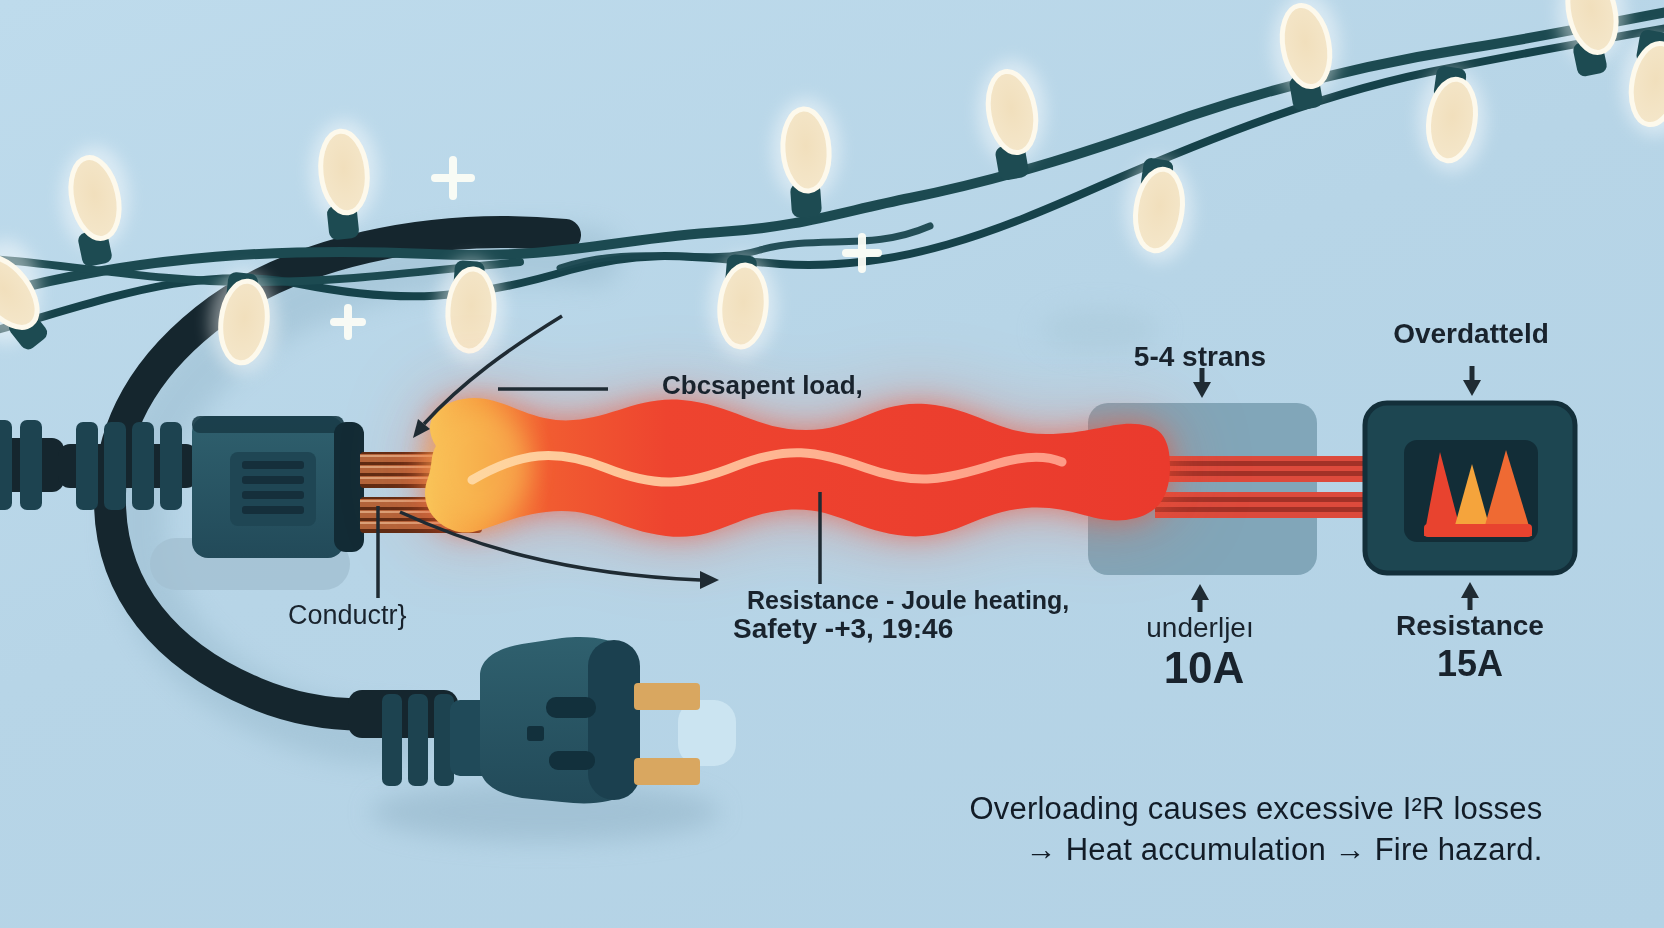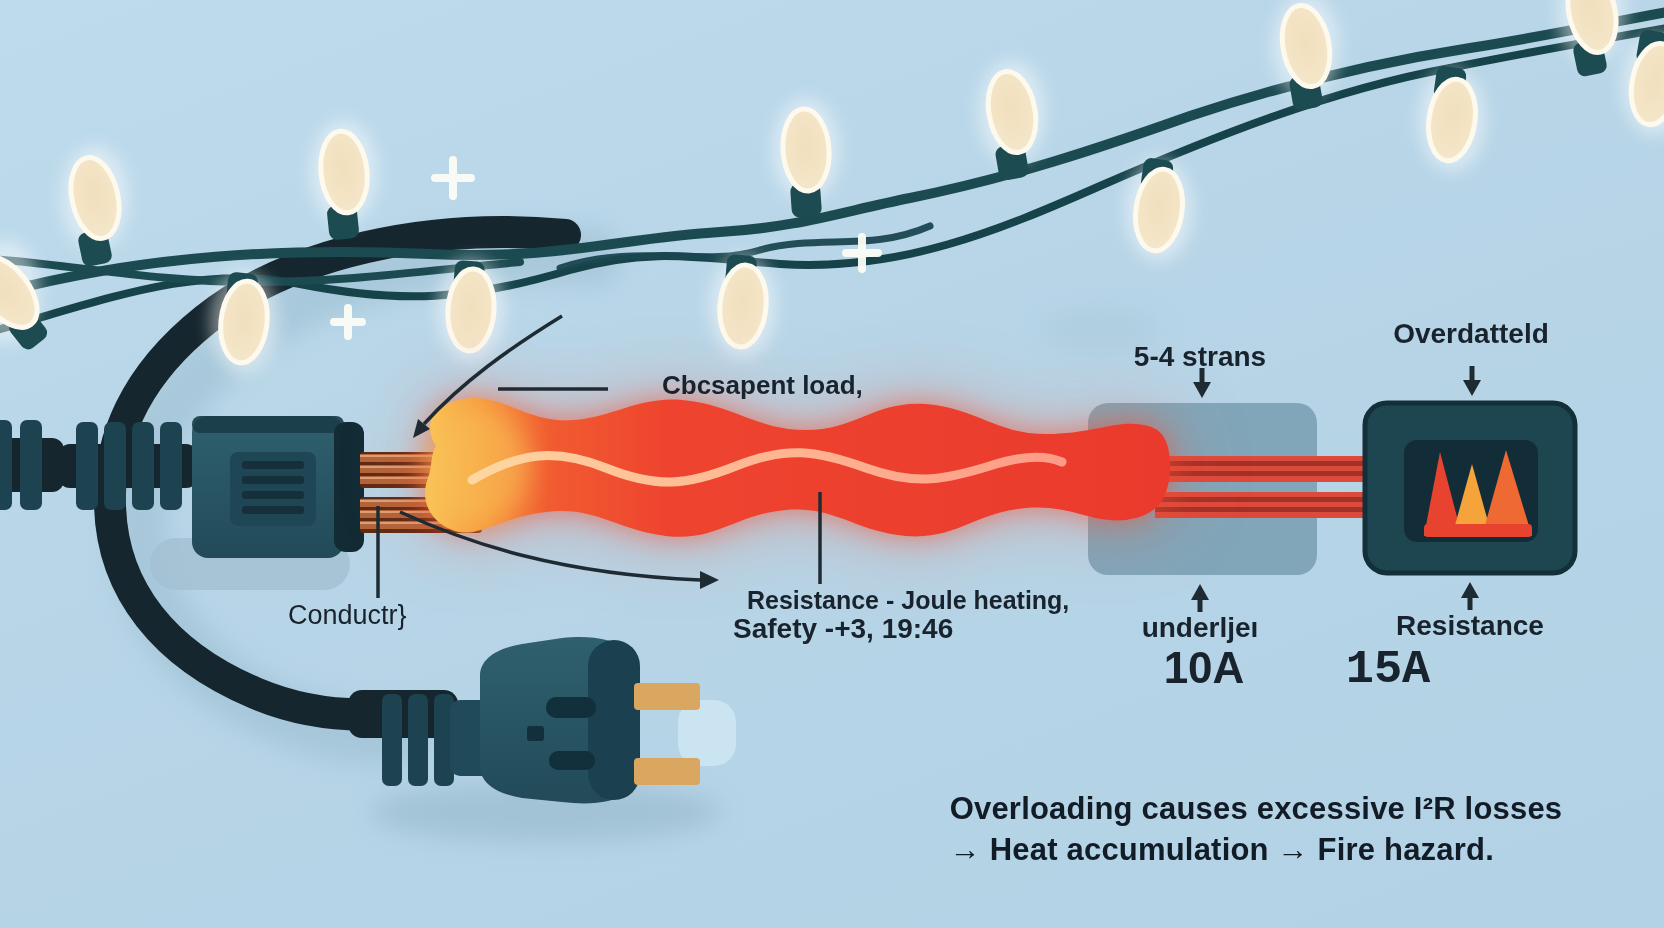--- a/index.html
+++ b/index.html
@@ -9,27 +9,27 @@
     font-family:"Liberation Sans","DejaVu Sans",sans-serif;color:#1a242e;
   }
   .stage svg{position:absolute;left:0;top:0;}
   .lbl{position:absolute;white-space:nowrap;color:#19232d;}
   .lbl.c{transform:translateX(-50%);text-align:center;}
   #current-load{left:618px;top:370px;font-size:26px;font-weight:600;margin-left:44px;}
   #conductor{left:288px;top:600px;font-size:27px;font-weight:400;}
   #res1{left:747px;top:586px;font-size:25px;font-weight:600;}
   #res2{left:733px;top:613px;font-size:28px;font-weight:600;}
   #strands{left:1200px;top:341px;font-size:28px;font-weight:700;}
-  #underrated{left:1200px;top:612px;font-size:28px;font-weight:700;}
+  #underrated{left:1200px;top:612px;font-size:28px;font-weight:400;}
   #amps10{left:1204px;top:643px;font-size:44px;font-weight:700;}
   #overloaded-top{left:1471px;top:318px;font-size:28px;font-weight:700;}
   #overloaded-bottom{left:1470px;top:610px;font-size:28px;font-weight:700;}
-  #amps15{left:1388px;top:643px;font-size:47px;font-weight:700;font-family:Liberation Mono, monospace;}
+  #amps15{left:1470px;top:643px;font-size:36px;font-weight:700;}
   .caption{position:absolute;left:1256px;top:788px;transform:translateX(-50%);
-    text-align:left;font-size:31px;font-weight:700;line-height:41px;color:#121c27;
+    text-align:right;font-size:31px;font-weight:400;line-height:41px;color:#121c27;
     letter-spacing:.2px;white-space:nowrap;}
   .heatglow{filter:drop-shadow(0 0 14px rgba(240,76,50,.55)) drop-shadow(0 0 38px rgba(240,90,60,.35));}
 </style>
 </head>
 <body>
 
 <div class="stage">
 
 <svg width="1664" height="928" viewBox="0 0 1664 928">
   <defs>

